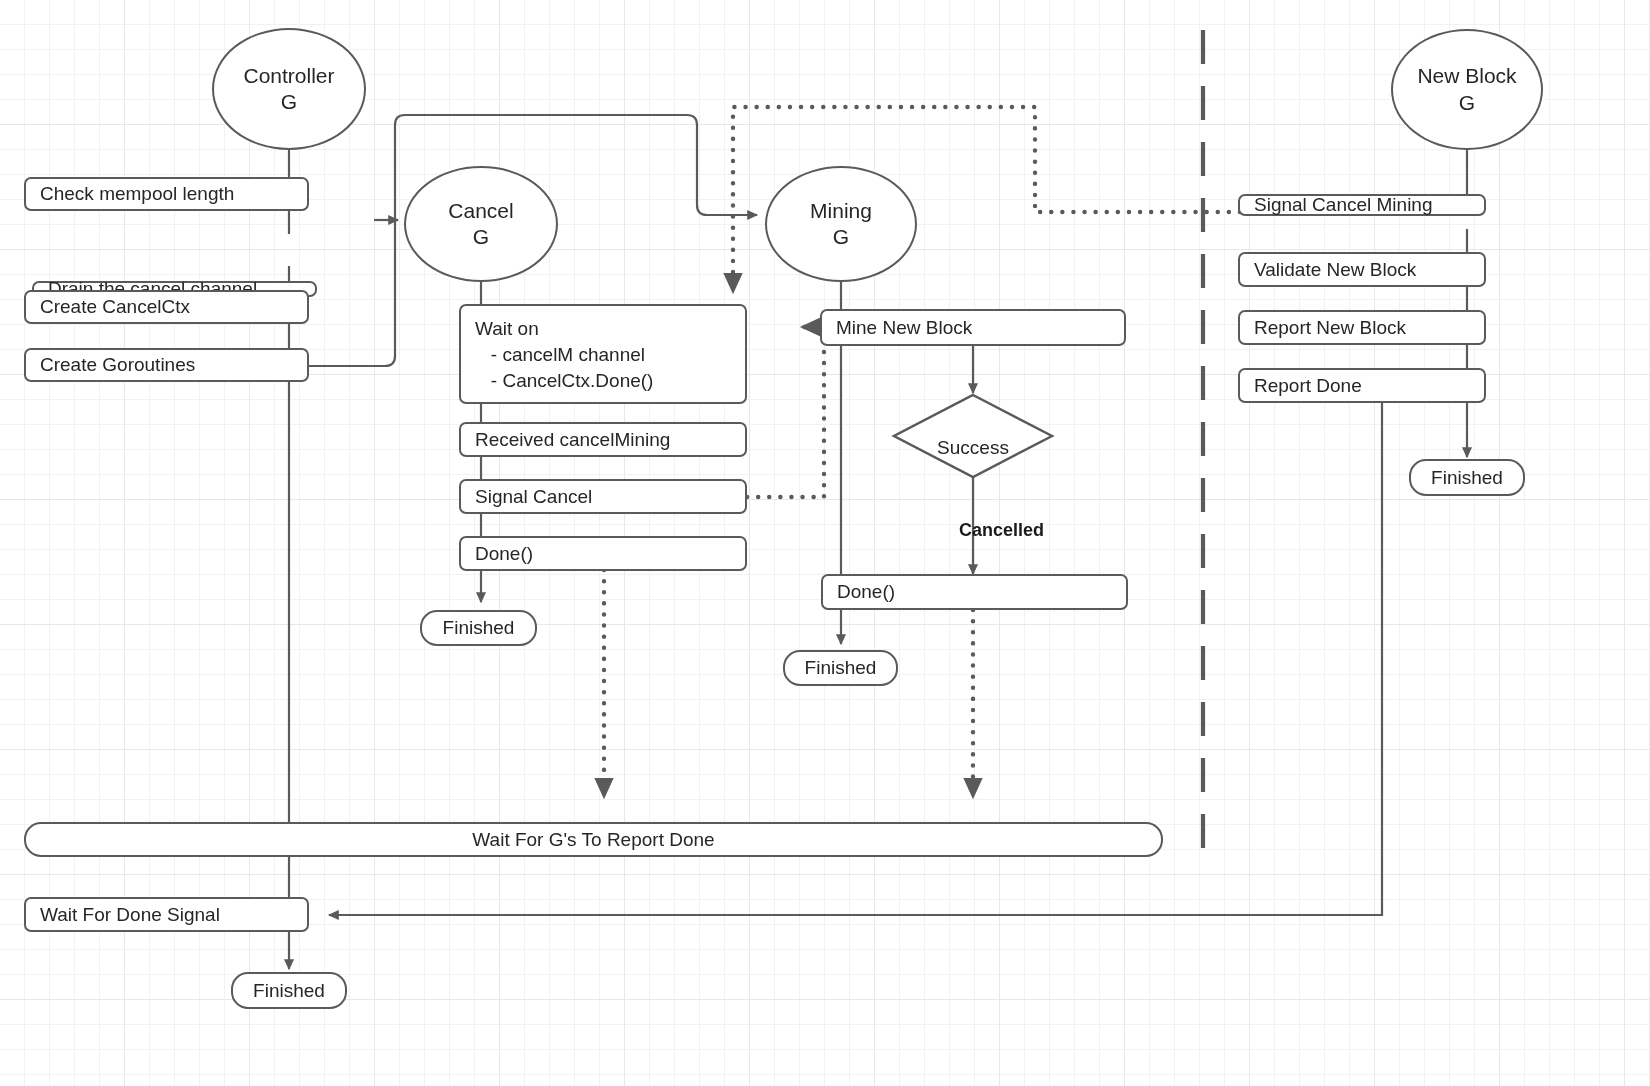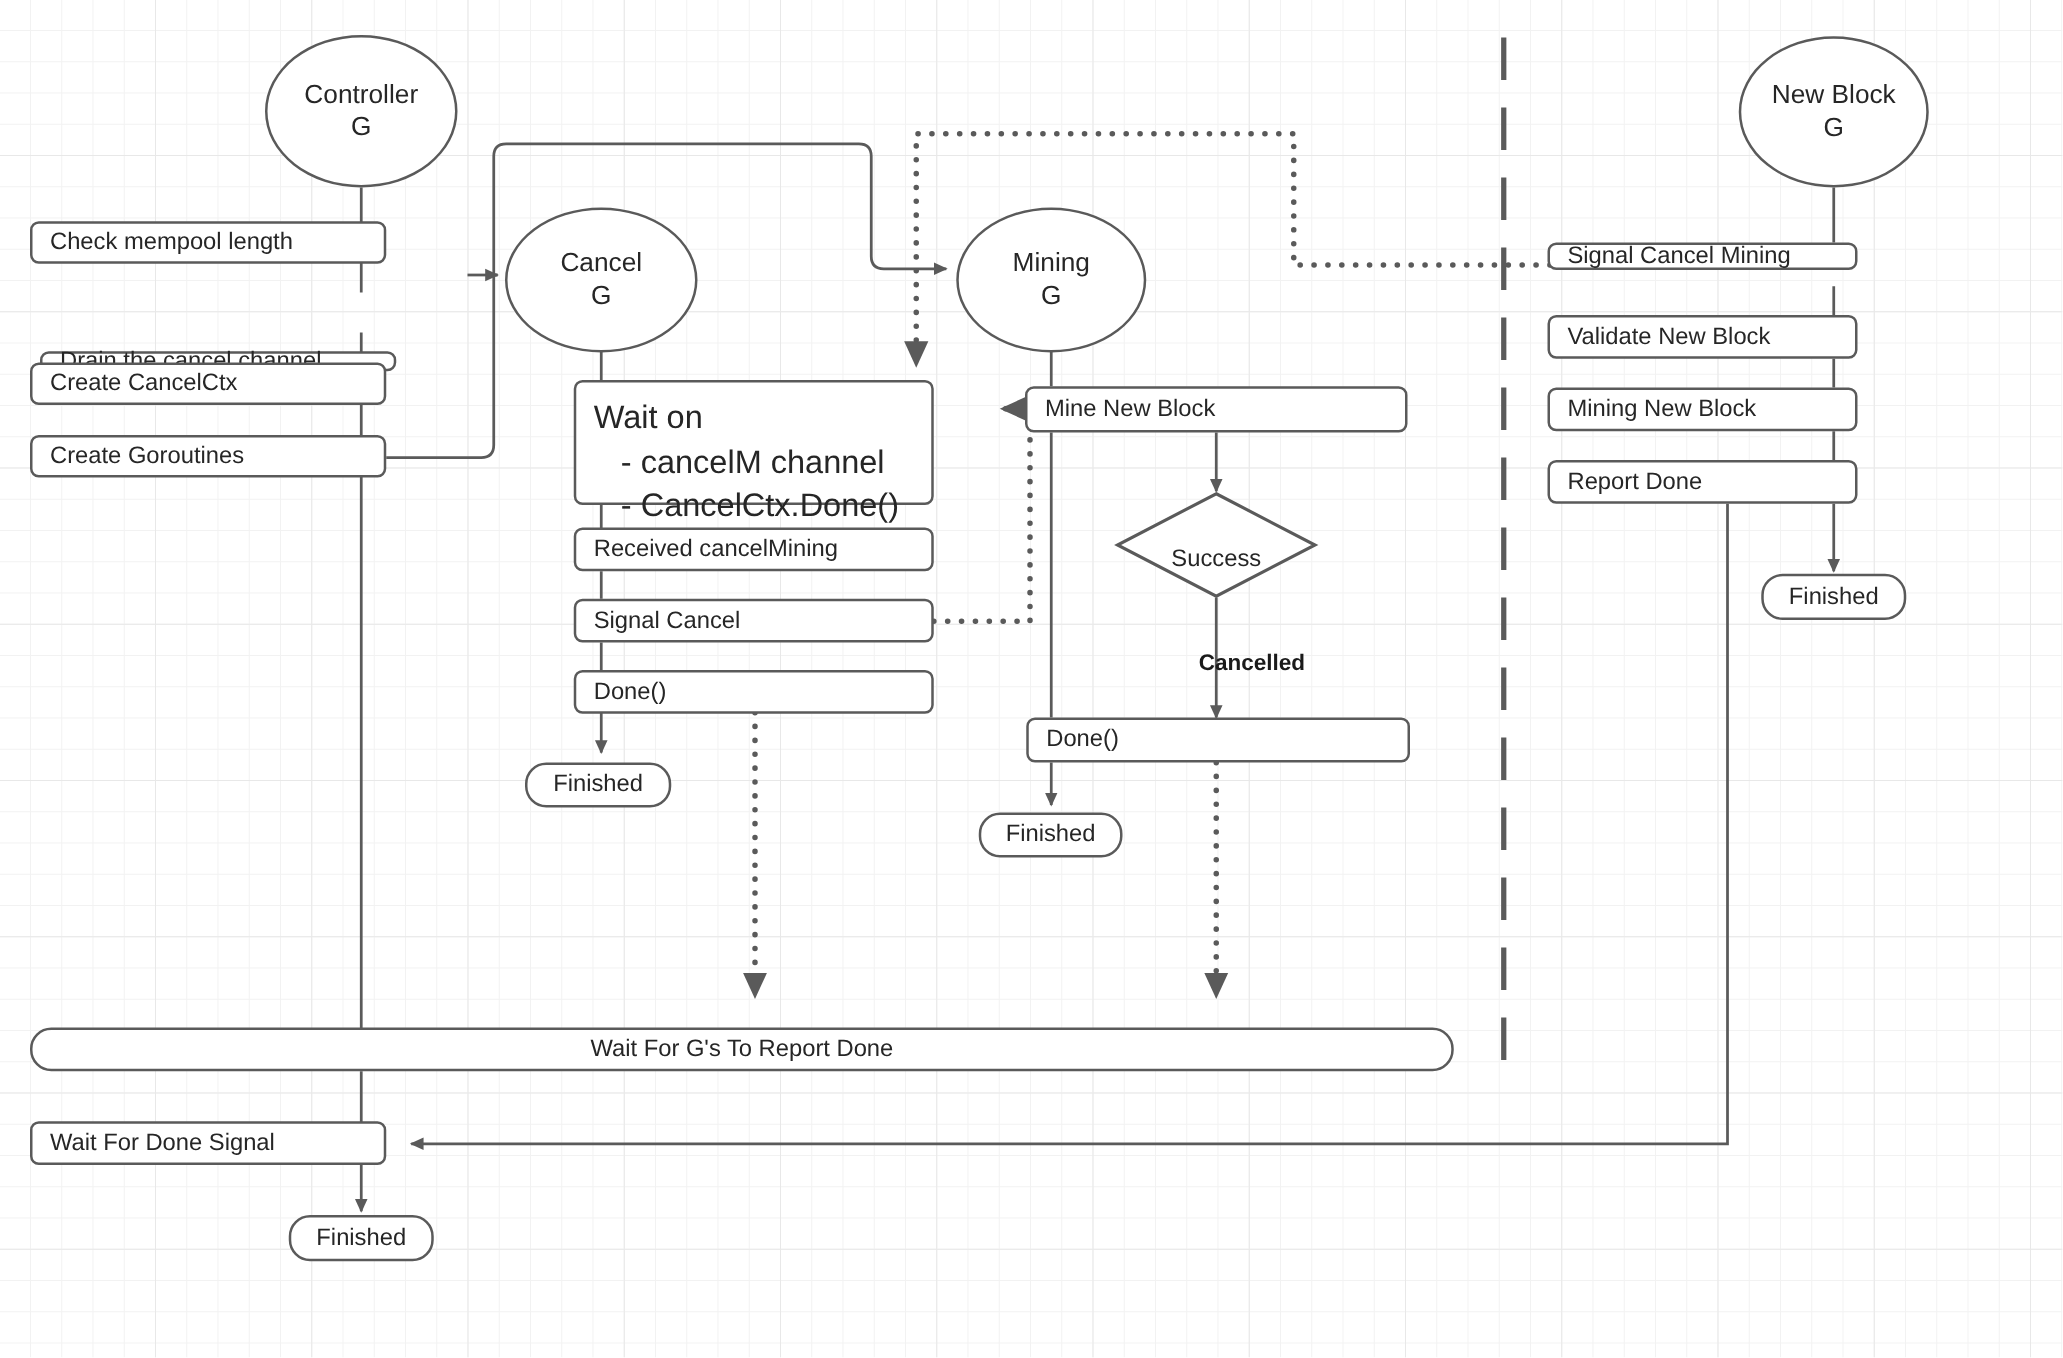--- a/index.html
+++ b/index.html
@@ -56,21 +56,21 @@
   }
   .rbox.center {
     justify-content: center;
     padding-left: 0;
     border-radius: 17px;
   }
   .multiline {
     border-radius: 7px;
     display: block;
     padding: 10px 14px 8px 14px;
-    font-size: 26px;
+    font-size: 19px;
     line-height: 1.37;
     white-space: pre;
   }
   .diamond-wrap {
     position: absolute;
   }
   .diamond-label {
     position: absolute;
     left: 0;
     top: 12px;
@@ -191,21 +191,21 @@
   <span class="edgelabel" style="left:923px; top:520px;">Cancelled</span>
 
   <div class="node rbox" style="left:821px; top:574px; width:307px; height:36px;">Done()</div>
   <div class="node rbox center" style="left:783px; top:650px; width:115px; height:36px;">Finished</div>
 
   <div class="node circle" style="left:1391px; top:29px; width:152px; height:121px;">New Block
 G</div>
 
   <div class="node rbox" style="left:1238px; top:194px; width:248px; height:22px;">Signal Cancel Mining</div>
   <div class="node rbox" style="left:1238px; top:252px; width:248px; height:35px;">Validate New Block</div>
-  <div class="node rbox" style="left:1238px; top:310px; width:248px; height:35px;">Mining New Block</div>
+  <div class="node rbox" style="left:1238px; top:310px; width:248px; height:35px;">Report New Block</div>
   <div class="node rbox" style="left:1238px; top:368px; width:248px; height:35px;">Report Done</div>
   <div class="node rbox center" style="left:1409px; top:459px; width:116px; height:37px;">Finished</div>
 
   <div class="node rbox center" style="left:24px; top:822px; width:1139px; height:35px;">Wait For G's To Report Done</div>
   <div class="node rbox" style="left:24px; top:897px; width:285px; height:35px;">Wait For Done Signal</div>
   <div class="node rbox center" style="left:231px; top:972px; width:116px; height:37px;">Finished</div>
 
 </div>
 
 </body></html>

